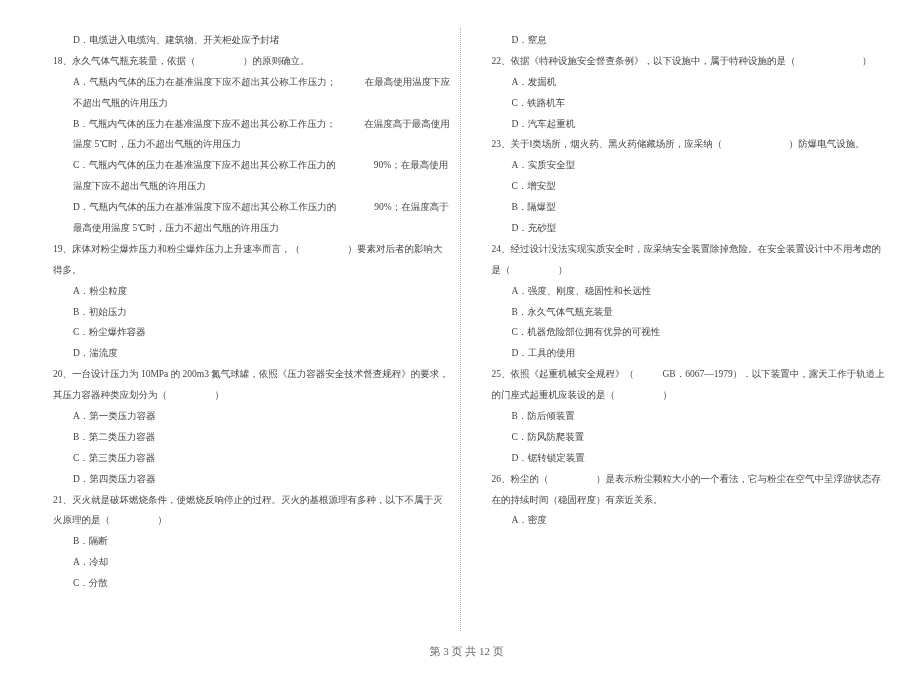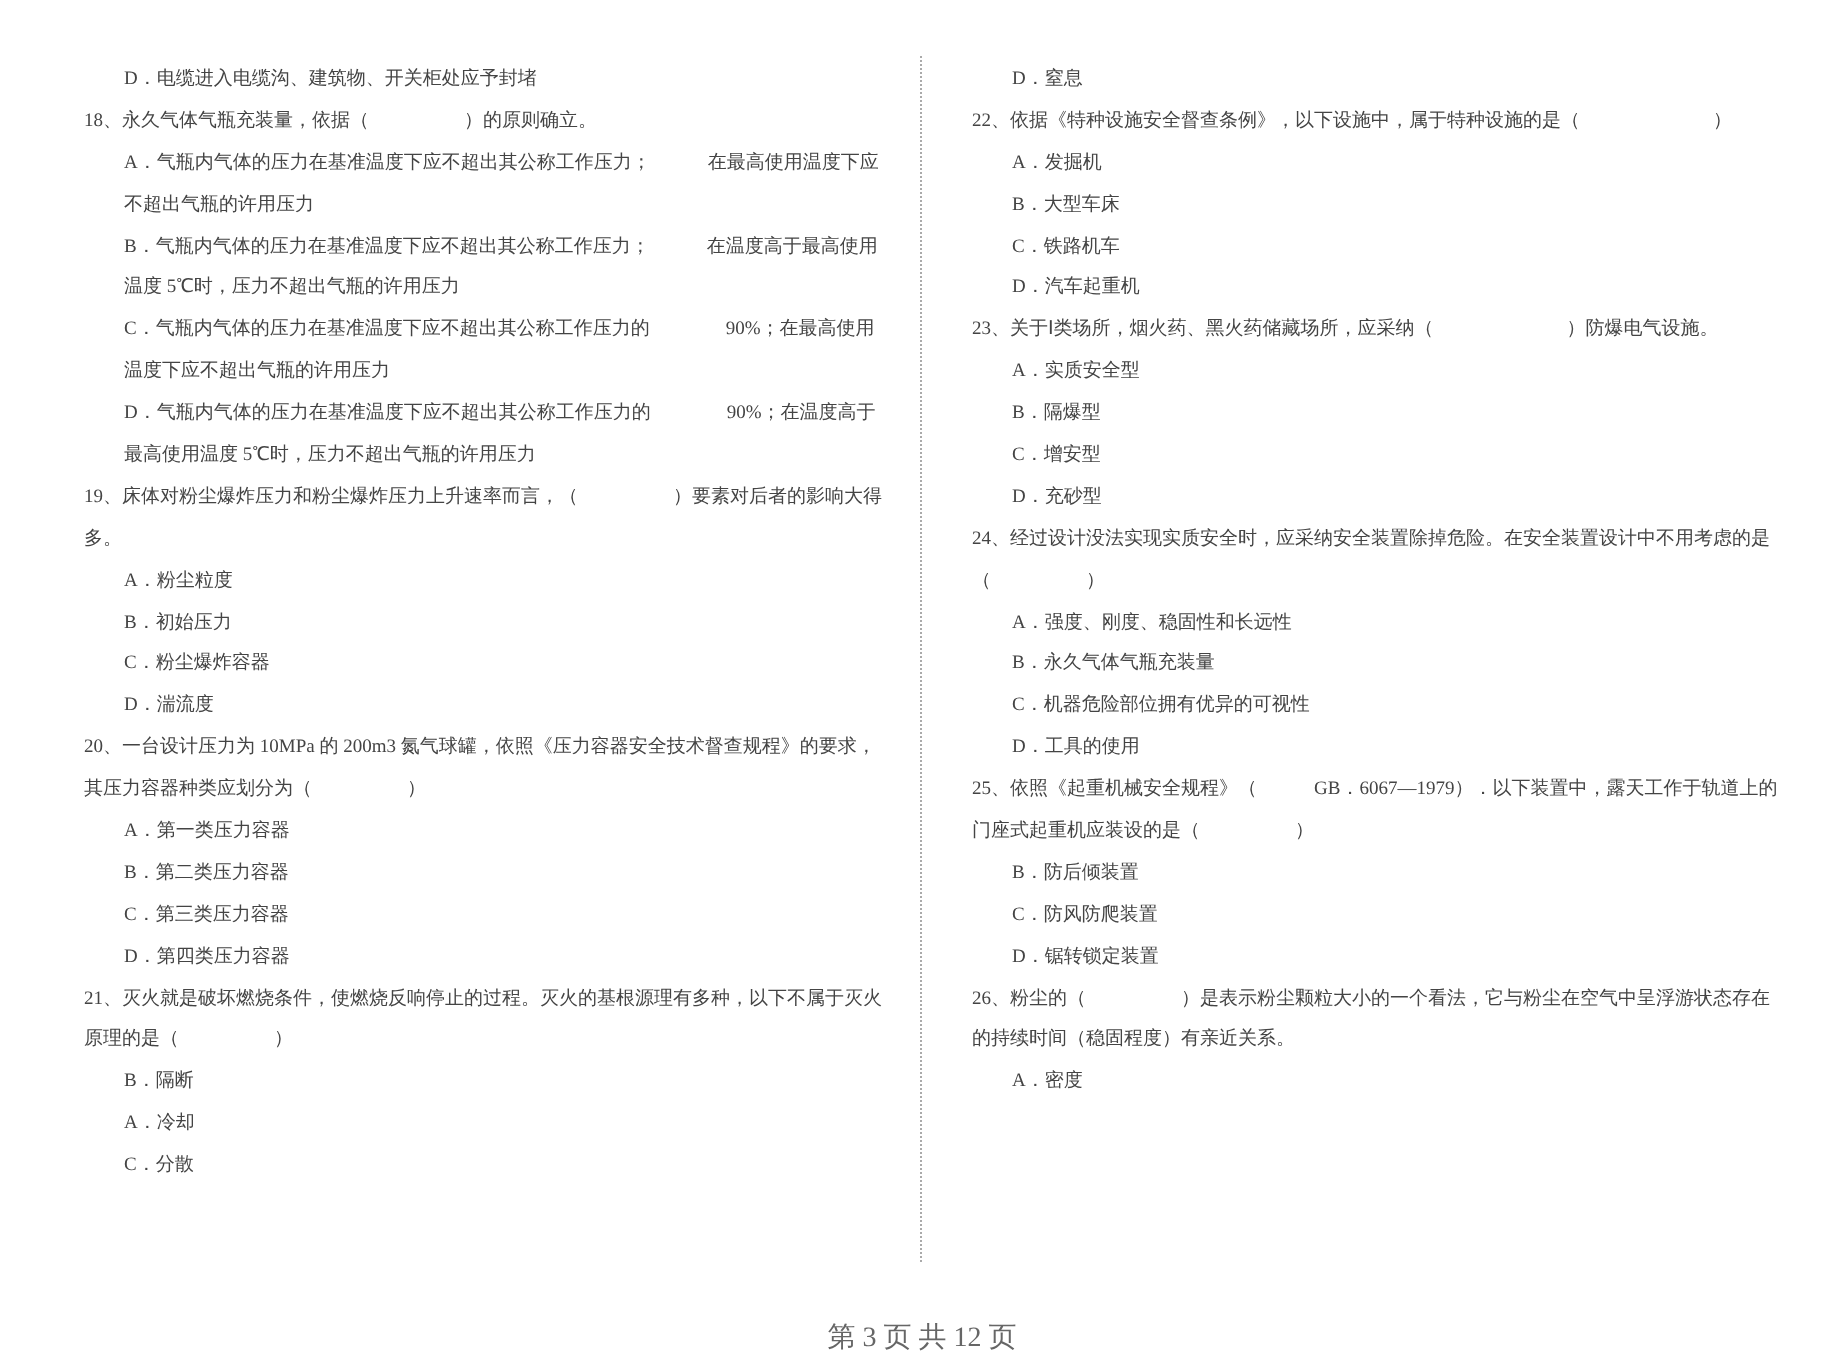--- a/index.html
+++ b/index.html
@@ -7,43 +7,43 @@
     padding: 0;
     background: #fff;
     font-family: "SimSun", "宋体", serif;
     color: #444;
   }
   .page {
     width: 920px;
     height: 686px;
     position: relative;
     box-sizing: border-box;
-    padding: 30px 30px 0 32px;
+    padding: 30px 30px 0 43px;
   }
   .columns {
     display: flex;
     gap: 30px;
     height: 610px;
   }
   .col {
     flex: 1;
     font-size: 9.5px;
     line-height: 2.2;
   }
   .indent1 {
     padding-left: 30px;
   }
   .indent0 {
     padding-left: 10px;
   }
   .footer {
     text-align: center;
-    font-size: 14px;
+    font-size: 11px;
     color: #666;
-    margin-top: 20px;
+    margin-top: 4px;
   }
   .divider {
     position: absolute;
     left: 50%;
     top: 28px;
     bottom: 55px;
     border-left: 1px dotted #aaa;
   }
 </style>
 </head>
@@ -73,27 +73,26 @@
       <div class="indent0">21、灭火就是破坏燃烧条件，使燃烧反响停止的过程。灭火的基根源理有多种，以下不属于灭火原理的是（　　　　　）</div>
       <div class="indent1">B．隔断</div>
       <div class="indent1">A．冷却</div>
       <div class="indent1">C．分散</div>
     </div>
 
     <div class="col">
       <div class="indent1">D．窒息</div>
       <div class="indent0">22、依据《特种设施安全督查条例》，以下设施中，属于特种设施的是（　　　　　　　）</div>
       <div class="indent1">A．发掘机</div>
-      <div class="indent1">B．大型车床</div>
       <div class="indent1">C．铁路机车</div>
       <div class="indent1">D．汽车起重机</div>
       <div class="indent0">23、关于Ⅰ类场所，烟火药、黑火药储藏场所，应采纳（　　　　　　　）防爆电气设施。</div>
       <div class="indent1">A．实质安全型</div>
+      <div class="indent1">C．增安型</div>
       <div class="indent1">B．隔爆型</div>
-      <div class="indent1">C．增安型</div>
       <div class="indent1">D．充砂型</div>
       <div class="indent0">24、经过设计没法实现实质安全时，应采纳安全装置除掉危险。在安全装置设计中不用考虑的是（　　　　　）</div>
       <div class="indent1">A．强度、刚度、稳固性和长远性</div>
       <div class="indent1">B．永久气体气瓶充装量</div>
       <div class="indent1">C．机器危险部位拥有优异的可视性</div>
       <div class="indent1">D．工具的使用</div>
       <div class="indent0">25、依照《起重机械安全规程》（　　　GB．6067—1979）．以下装置中，露天工作于轨道上的门座式起重机应装设的是（　　　　　）</div>
       <div class="indent1">B．防后倾装置</div>
       <div class="indent1">C．防风防爬装置</div>
       <div class="indent1">D．锯转锁定装置</div>

